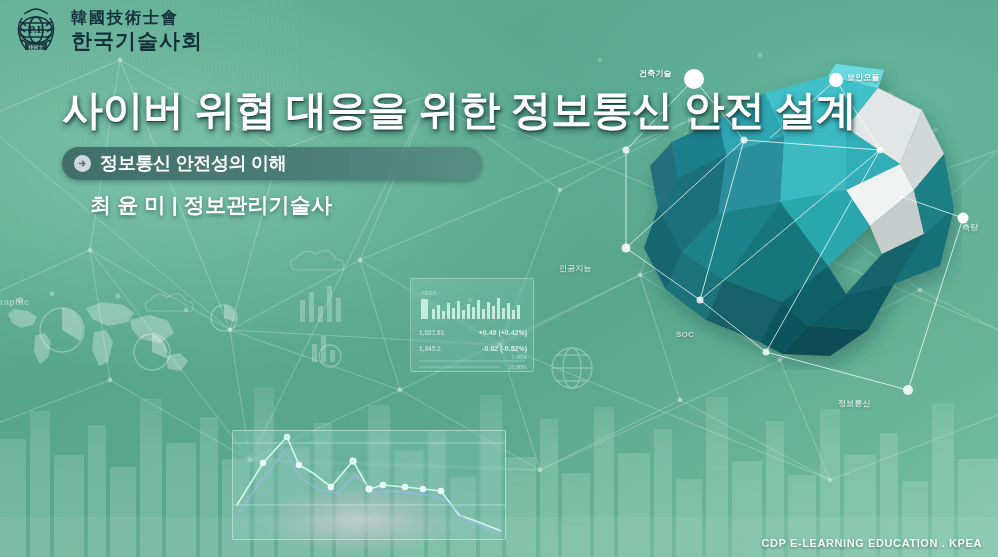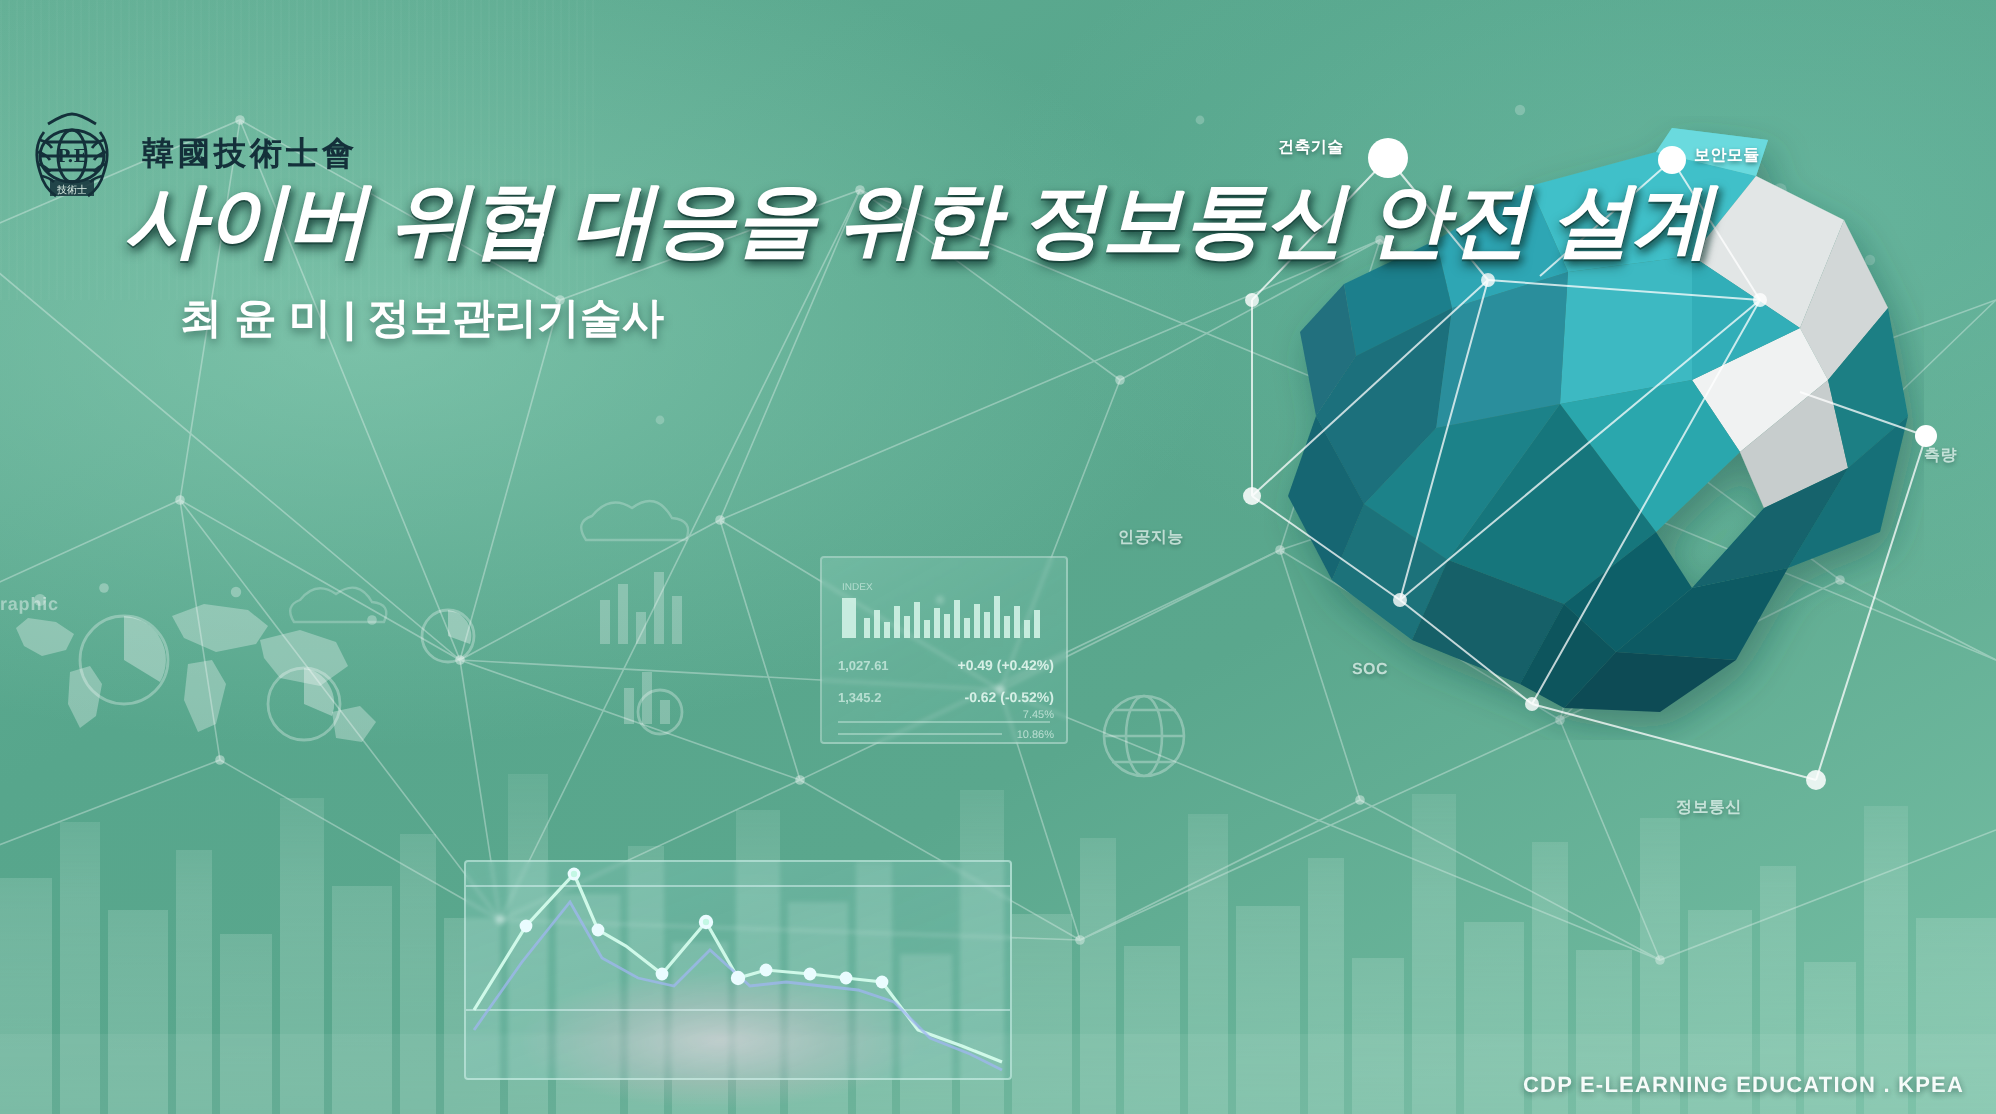--- a/index.html
+++ b/index.html
@@ -46,21 +46,21 @@
     position:absolute;border:1px solid rgba(255,255,255,.30);
     background:linear-gradient(150deg, rgba(180,235,220,.20), rgba(140,205,195,.12));
     backdrop-filter:blur(1px);
   }
   #stockCard{left:410px;top:278px;width:122px;height:92px;border-radius:2px;}
   #lineCard{left:232px;top:430px;width:272px;height:108px;border-radius:2px;
             border-color:rgba(215,245,238,.55);
             background:linear-gradient(160deg, rgba(175,230,225,.22), rgba(150,210,225,.10));}
 
   
-  #logo{position:absolute;left:10px;top:6px;display:flex;align-items:center;gap:9px;margin-top:48px;}
+  #logo{position:absolute;left:10px;top:6px;display:flex;align-items:center;gap:9px;}
   #logo .mark{width:52px;height:50px;flex:none;}
   #logo .words{display:flex;flex-direction:column;line-height:1;}
   #logo .hanja{
     font-family:Liberation Mono, monospace;
     font-size:16px;font-weight:700;color:#14303a;letter-spacing:2px;
     margin-bottom:3px;
   }
   #logo .hangul{
     font-family:"DejaVu Serif","Liberation Serif",serif;
     font-size:21px;font-weight:700;color:#14303a;letter-spacing:1px;
@@ -68,21 +68,20 @@
 
   
   #titleBlock{position:absolute;left:62px;top:88px;width:760px;}
   #mainTitle{
     margin:0;color:#ffffff;font-size:41px;font-weight:700;letter-spacing:-.5px;
     line-height:1.12;white-space:nowrap;
     text-shadow:
       0 3px 6px rgba(10,45,40,.65),
       0 1px 0 rgba(12,50,44,.55),
       2px 2px 3px rgba(12,50,44,.45);
-    font-style: italic;
   }
 
   #subtitleBar{
     margin-top:13px;width:420px;height:33px;border-radius:17px;
     background:linear-gradient(90deg, rgba(60,104,100,.92) 0%, rgba(70,116,110,.88) 55%, rgba(86,134,126,.82) 100%);
     display:flex;align-items:center;padding:0 12px;box-sizing:border-box;
     box-shadow:0 2px 5px rgba(10,45,40,.35);
   }
   #subtitleBar .arrow{
     width:17px;height:17px;border-radius:50%;flex:none;margin-right:9px;
@@ -452,25 +451,34 @@
         <path d="M10,16 q4,1 6,4 M9,22 q4,1 6,4 M9,28 q4,1 6,4 M11,34 q4,1 6,3"></path>
         <path d="M42,16 q-4,1 -6,4 M43,22 q-4,1 -6,4 M43,28 q-4,1 -6,4 M41,34 q-4,1 -6,3"></path>
         <path d="M14,8 q8,-5 12,-5 q4,0 12,5"></path>
       </g>
       <text x="26" y="27" text-anchor="middle" font-family="DejaVu Serif, serif" font-size="9" font-weight="bold" fill="#14303a">P.E</text>
       <rect x="15" y="36" width="22" height="8" fill="#14303a" opacity="0.85"></rect>
       <text x="26" y="42.5" text-anchor="middle" font-family="DejaVu Sans, sans-serif" font-size="5" fill="#dff0e8">技術士</text>
     </svg>
     <div class="words">
       <div class="hanja">韓國技術士會</div>
+      <div class="hangul">한국기술사회</div>
     </div>
   </div>
 
   <div id="titleBlock">
     <h1 id="mainTitle">사이버 위협 대응을 위한 정보통신 안전 설계</h1>
 
+    <div id="subtitleBar">
+      <span class="arrow">
+        <svg width="11" height="11" viewBox="0 0 11 11">
+          <path d="M2.5,5.5 H7.4 M5.6,3.3 L7.9,5.5 L5.6,7.7" stroke="#5d6f76" stroke-width="1.5" fill="none" stroke-linecap="round" stroke-linejoin="round"></path>
+        </svg>
+      </span>
+      <span id="subText">정보통신 안전성의 이해</span>
+    </div>
 
     <div id="presenter">최 윤 미 | 정보관리기술사</div>
   </div>
 
   <div id="footer">CDP E-LEARNING EDUCATION . KPEA</div>
 
 </div>
 
 </body></html>

